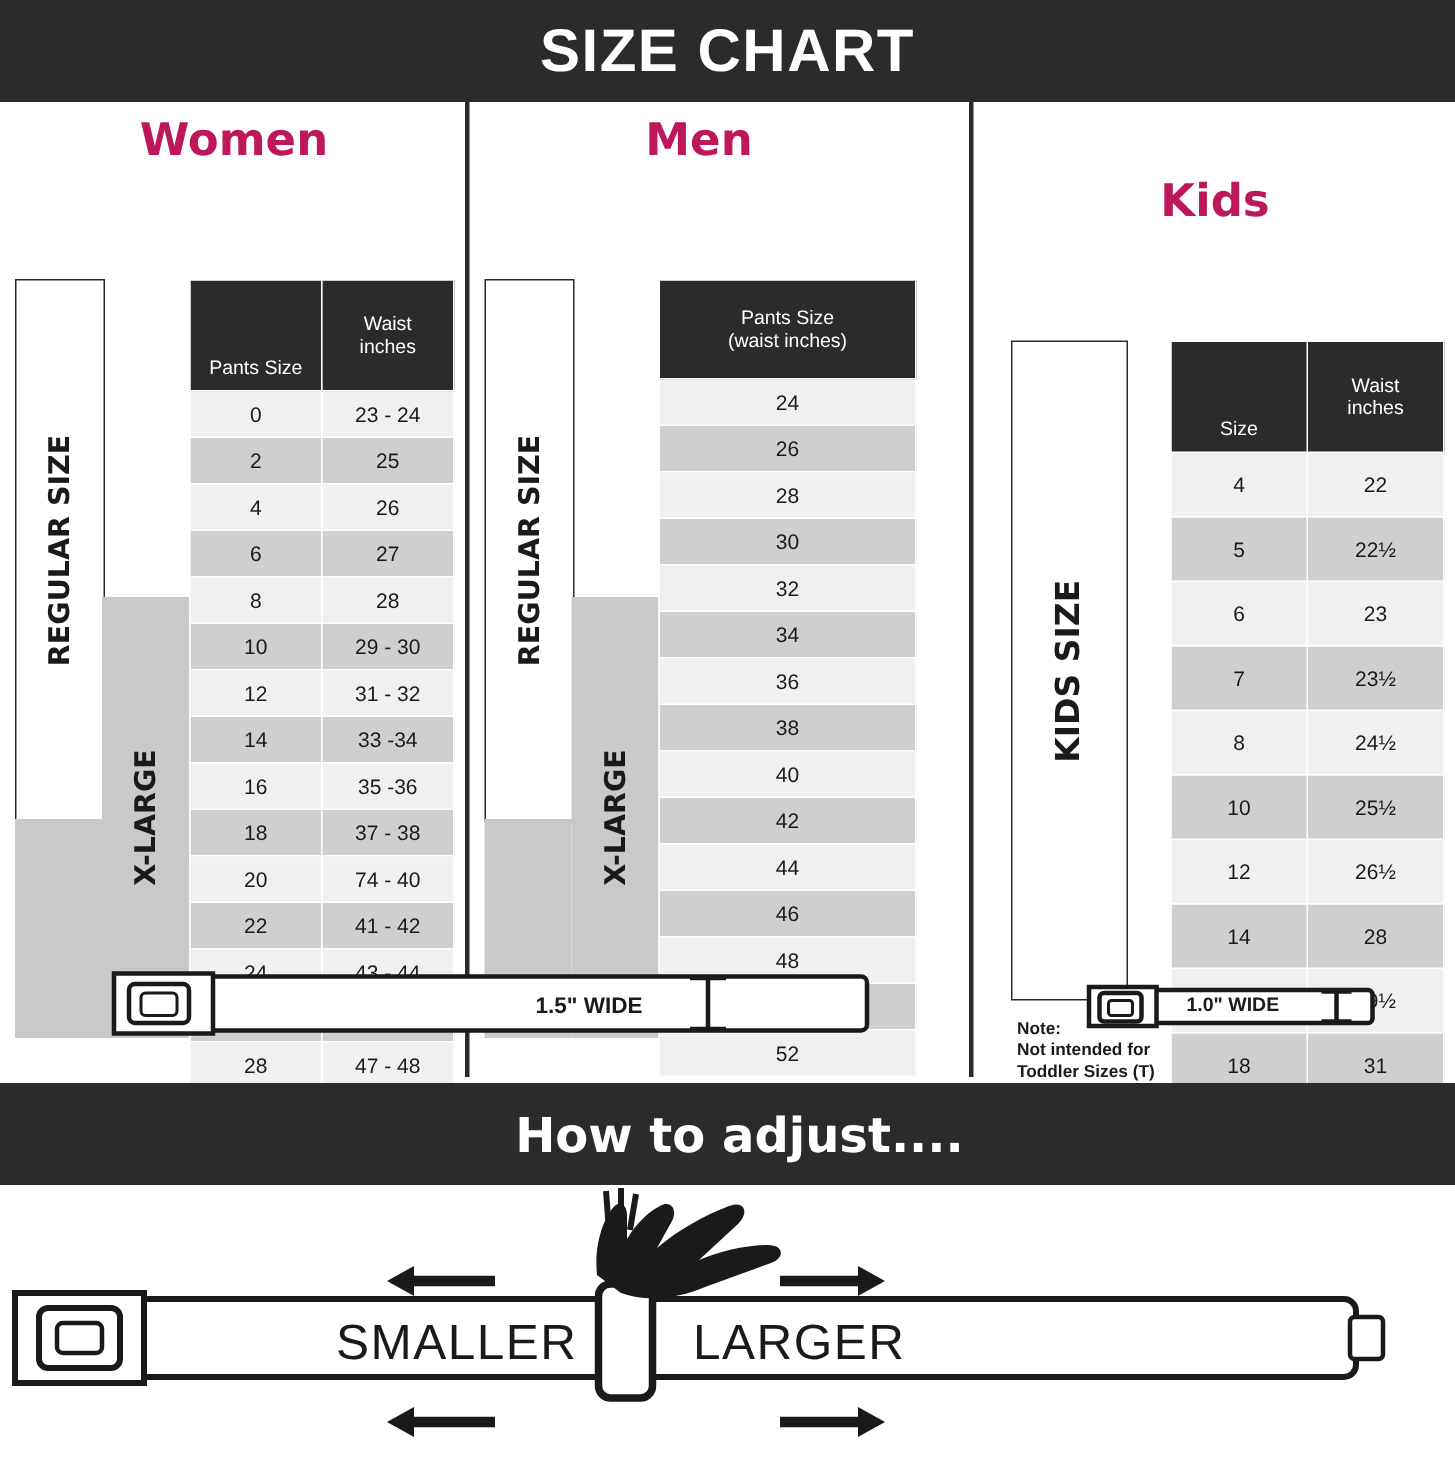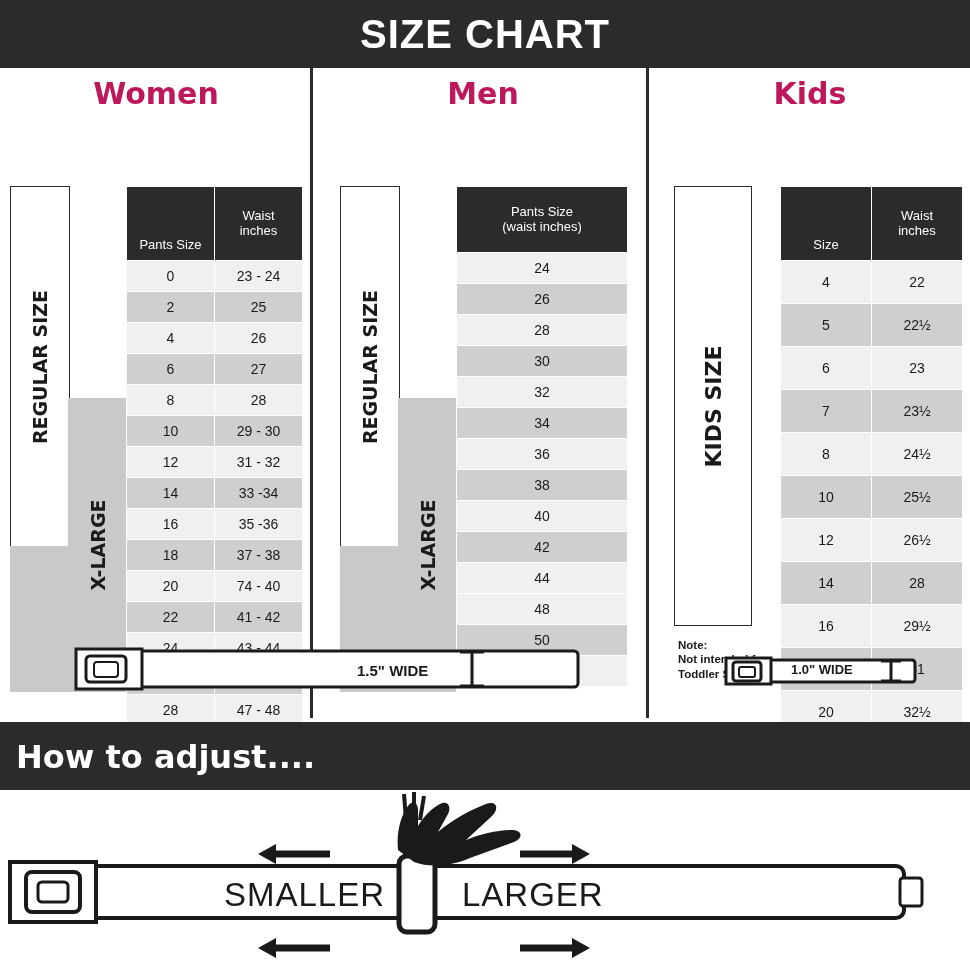--- a/index.html
+++ b/index.html
@@ -8,22 +8,22 @@
 
   
   .title-bar{position:absolute;left:0;top:0;width:970px;height:68px;background:#2b2b2b;}
   .title-bar .t{color:#ffffff;font-size:40px;font-weight:bold;letter-spacing:1px;
     text-align:center;line-height:68px;}
 
   
   .cols{position:absolute;left:0;top:68px;width:970px;height:650px;background:#fff;}
   .col{position:absolute;top:0;height:650px;}
   .col-women{left:0;width:312px;}
-  .col-men{left:318px;width:330px;}
-  .col-kids{left:650px;width:320px;}
+  .col-men{left:301px;width:330px;}
+  .col-kids{left:650px;width:320px;margin-top:41px;}
   .vline{position:absolute;top:0;width:3px;height:650px;background:#2b2b2b;}
   .vline.a{left:310px;}
   .vline.b{left:646px;}
 
   .col-head{text-align:center;font-size:30px;font-weight:bold;color:#be185d;
     margin-top:8px;font-family:"DejaVu Sans",sans-serif;}
 
   
   .tbl-wrap{position:absolute;}
   .tbl{border-collapse:collapse;table-layout:fixed;}
@@ -41,21 +41,21 @@
   .band-reg{background:#ffffff;border:1px solid #2b2b2b;}
   .band-xl{background:#c9c9c9;}
 
   
   .belt-area{position:absolute;}
   .belt-label{font-size:15px;font-weight:bold;color:#1a1a1a;}
 
   
   .howto-bar{position:absolute;left:0;top:722px;width:970px;height:68px;background:#2b2b2b;}
   .howto-bar .t{color:#ffffff;font-size:32px;font-weight:bold;padding-left:16px;line-height:70px;
-    font-family:"DejaVu Sans",sans-serif;}
+    font-family:"DejaVu Sans",sans-serif;text-align:center;}
   .howto-body{position:absolute;left:0;top:790px;width:970px;height:181px;background:#ffffff;}
   .bigword{position:absolute;font-size:33px;color:#1a1a1a;letter-spacing:1px;}
 
   .note{position:absolute;font-size:11.5px;font-weight:bold;color:#1a1a1a;line-height:1.25;}
 </style>
 </head>
 <body>
 
 <div id="page">
 
@@ -197,20 +197,23 @@
                 <td>38</td>
               </tr>
           <tr class="row rw-light">
                 <td>40</td>
               </tr>
           <tr class="row rw-dark">
                 <td>42</td>
               </tr>
           <tr class="row rw-light">
                 <td>44</td>
+              </tr>
+          <tr class="row rw-dark">
+                <td>46</td>
               </tr>
           <tr class="row rw-light">
                 <td>48</td>
               </tr>
           <tr class="row rw-dark">
                 <td>50</td>
               </tr>
           <tr class="row rw-light">
                 <td>52</td>
               </tr>

